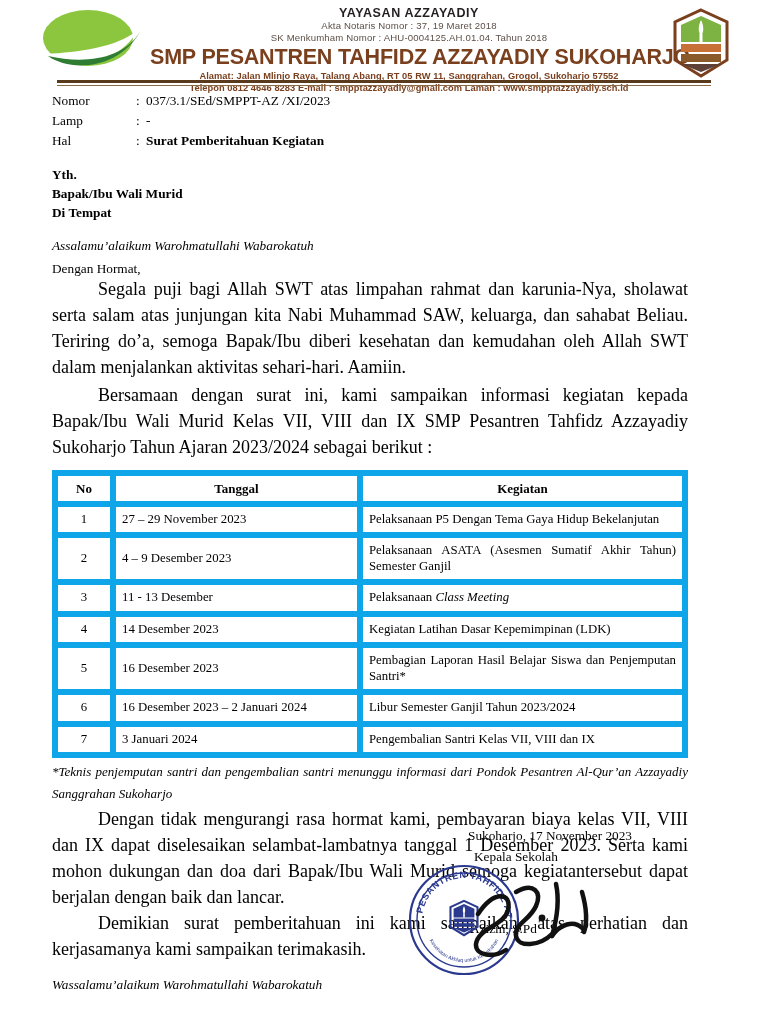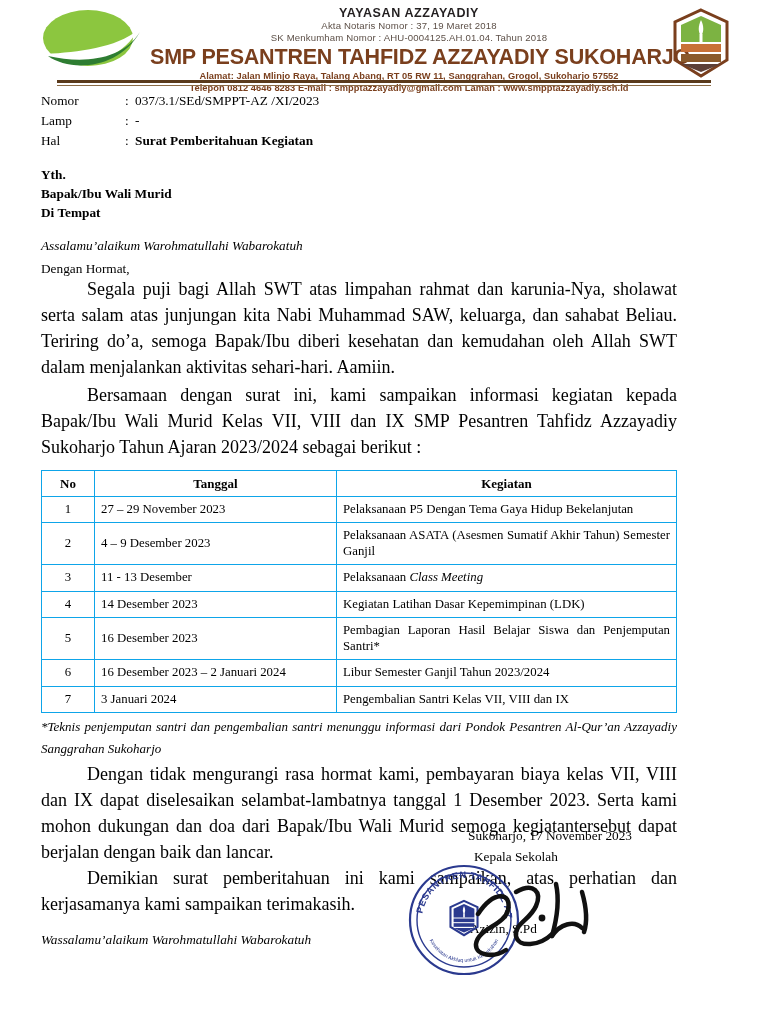--- a/index.html
+++ b/index.html
@@ -92,21 +92,21 @@
   }
   .rule-thin {
     height: 1px;
     background: #8b6b46;
     margin-top: 1.5px;
   }
 
   
   .content {
     position: absolute;
-    left: 41px;
+    left: 52px;
     top: 92px;
     width: 636px;
     font-size: 13.3px;
     line-height: 1.0;
   }
 
   .meta-table {
     border-collapse: collapse;
     font-size: 13.3px;
   }
@@ -148,21 +148,21 @@
 
   
   table.act {
     border-collapse: collapse;
     width: 636px;
     margin-top: 10px;
     font-size: 12.6px;
     table-layout: fixed;
   }
   table.act th, table.act td {
-    border: 1px solid #0ea5e9;
+    border: 6px solid #0ea5e9;
     padding: 5px 6px;
     vertical-align: middle;
   }
   table.act th {
     text-align: center;
     font-weight: bold;
     font-size: 13px;
     padding: 6px 4px;
   }
   .col-no { width: 44px; text-align: center; }

